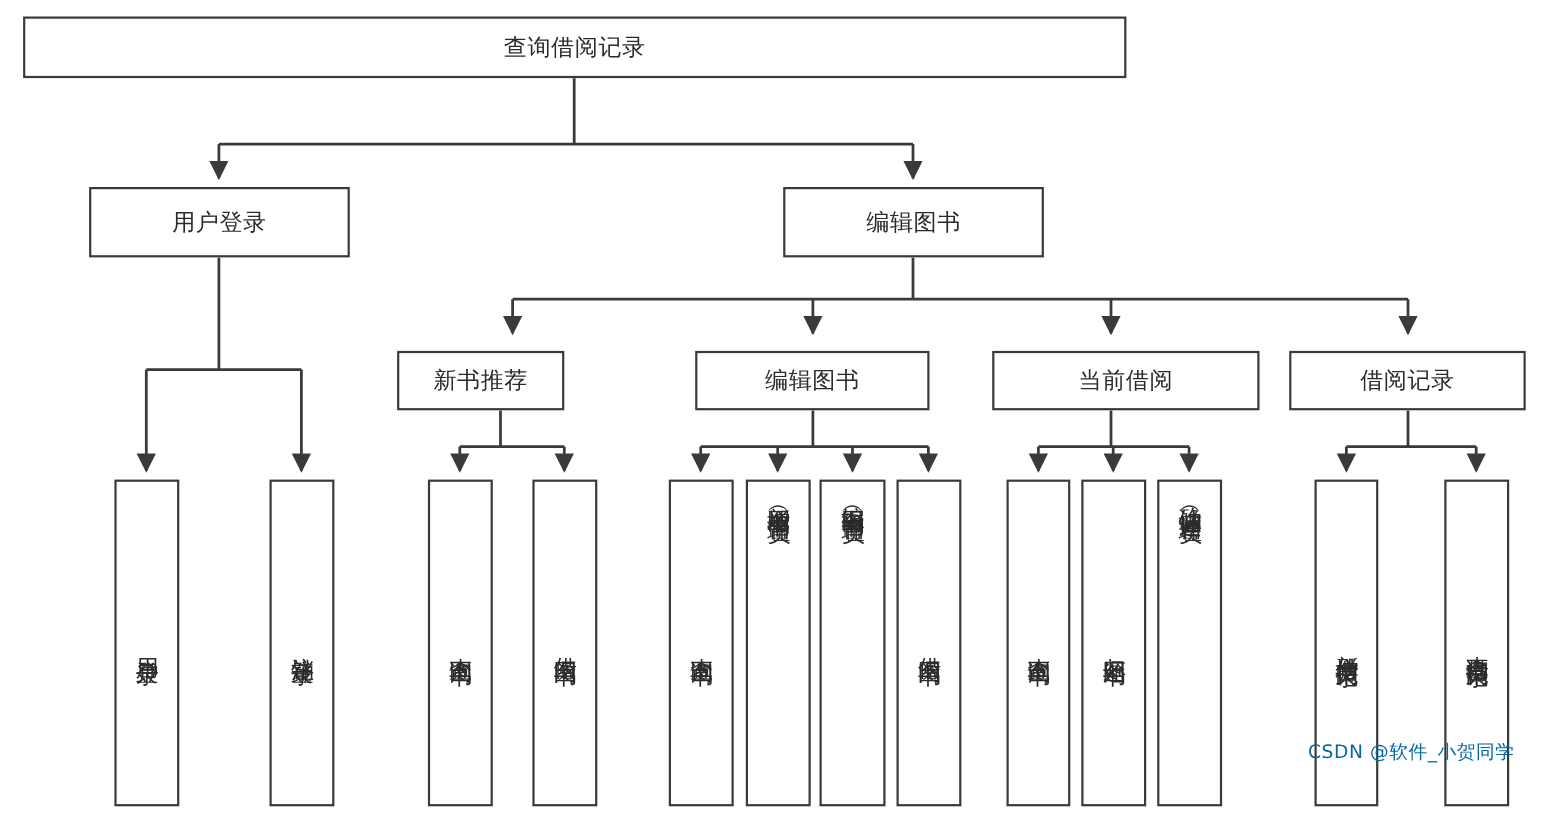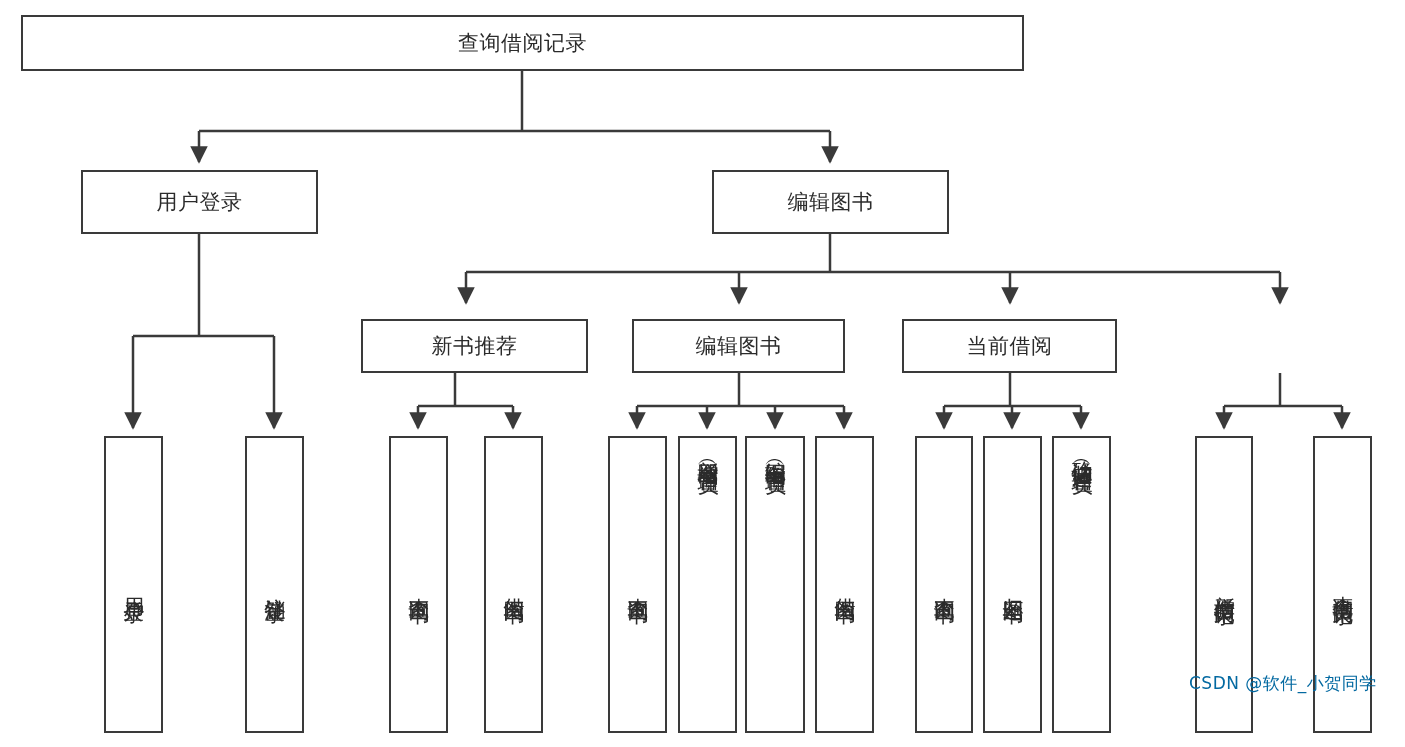--- a/index.html
+++ b/index.html
@@ -133,28 +133,31 @@
     <span class="node-label">查询借阅记录</span>
   </div>
 
   <div class="node horizontal" style="left:81px; top:170px; width:237px; height:64px;">
     <span class="node-label">用户登录</span>
   </div>
   <div class="node horizontal" style="left:712px; top:170px; width:237px; height:64px;">
     <span class="node-label">编辑图书</span>
   </div>
 
-  <div class="node horizontal" style="left:361px; top:319px; width:227px; height:54px;">
+  <div class="node horizontal" style="left:361px; top:319px; width:152px; height:54px;">
     <span class="node-label">新书推荐</span>
   </div>
   <div class="node horizontal" style="left:632px; top:319px; width:213px; height:54px;">
     <span class="node-label">编辑图书</span>
   </div>
-  <div class="node horizontal" style="left:902px; top:319px; width:215px; height:54px;">
+  <div class="node horizontal" style="left:902px; top:319px; width:243px; height:54px;">
     <span class="node-label">当前借阅</span>
+  </div>
+  <div class="node horizontal" style="left:1172px; top:319px; width:215px; height:54px;">
+    <span class="node-label">借阅记录</span>
   </div>
 
   <div class="node vertical centered" style="left:104px; top:436px; width:59px; height:297px;">
     <span class="node-label">用户登录</span>
   </div>
   <div class="node vertical centered" style="left:245px; top:436px; width:59px; height:297px;">
     <span class="node-label">注销登录</span>
   </div>
 
   <div class="node vertical centered" style="left:389px; top:436px; width:59px; height:297px;">

